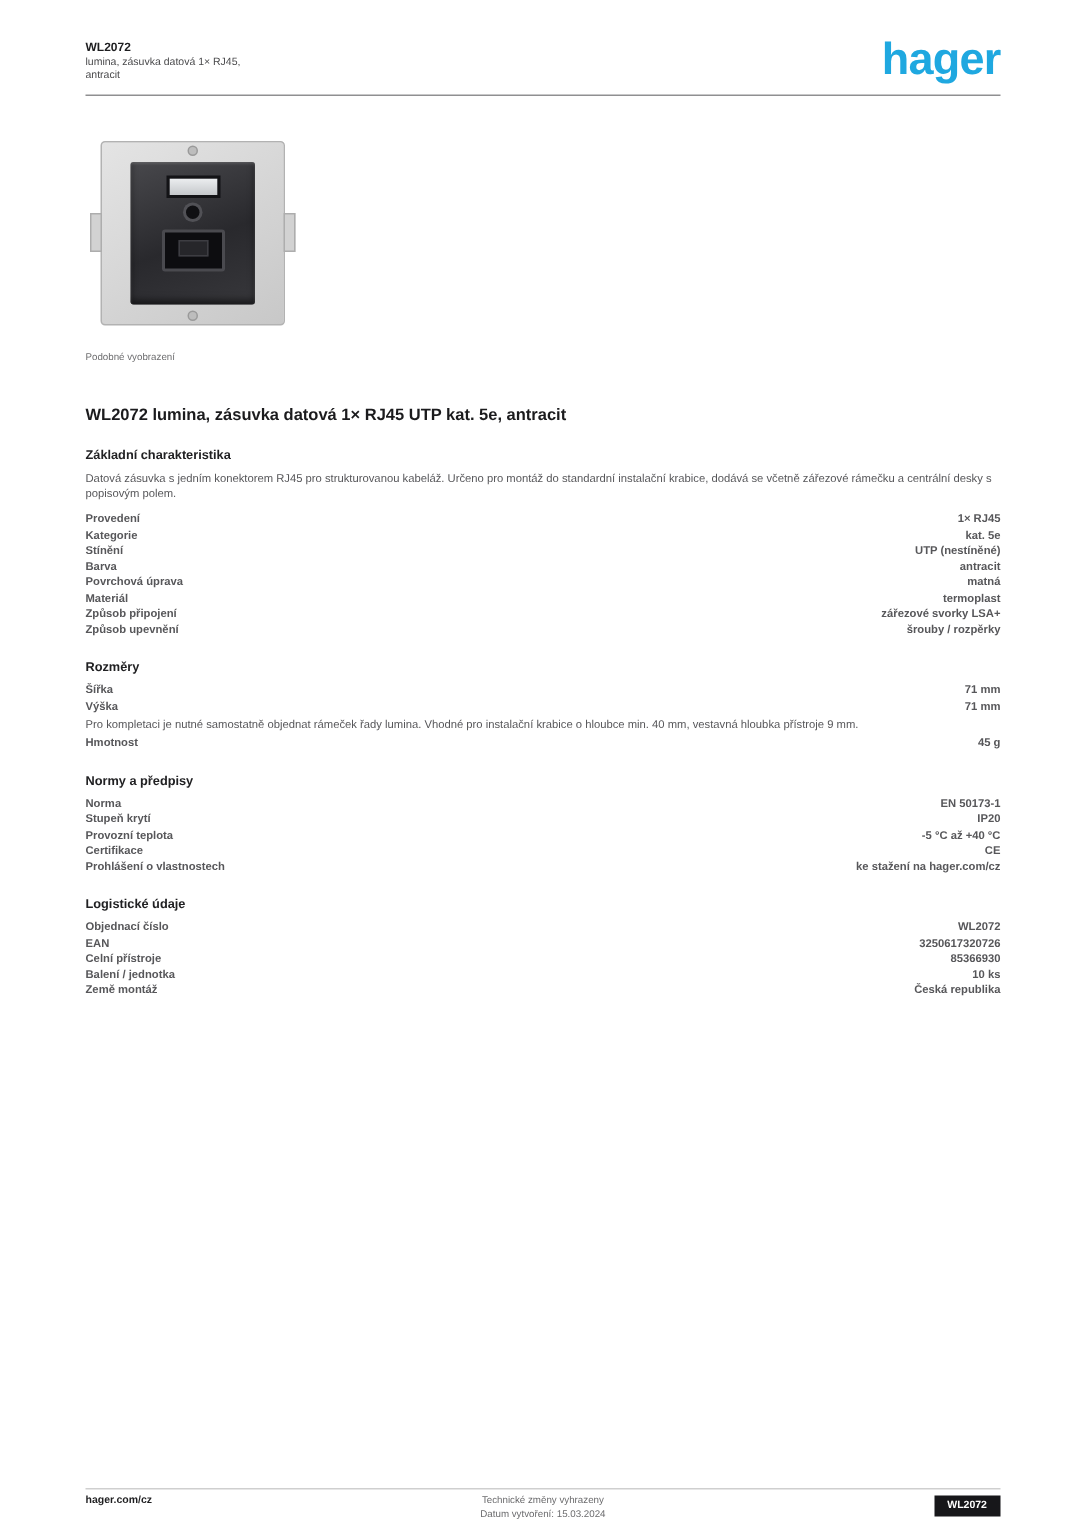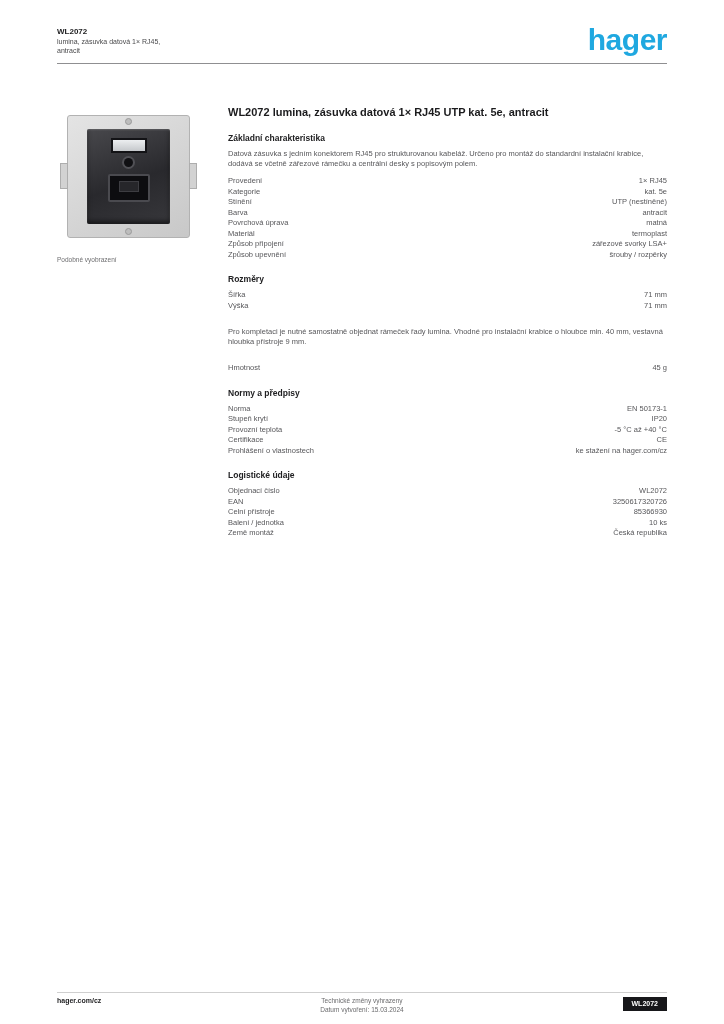--- a/index.html
+++ b/index.html
@@ -13,21 +13,21 @@
 
   
   .header { position:absolute; left:57px; right:57px; top:26px;
             display:flex; justify-content:space-between; align-items:flex-start; }
   .hdr-line1 { font-size:8px; font-weight:bold; color:#1d1d1f; line-height:11px; }
   .hdr-line2 { font-size:7px; color:#4a4a4c; line-height:9px; width:120px; }
   .logo { font-size:30px; font-weight:bold; letter-spacing:-0.5px; line-height:26px; margin-top:1px; }
   .header-rule { position:absolute; left:57px; right:57px; top:63px; border-top:1px solid #8f8f91; }
 
   
-  .main { position:absolute; left:57px; right:57px; top:105px; display:flex; gap:28px; }
+  .main { position:absolute; left:57px; right:57px; top:84px; display:flex; gap:28px;flex-direction:column; }
   .left-col { width:143px; flex:none; }
   .right-col { flex:1; min-width:0; }
 
   
   .device { width:143px; height:143px; position:relative; background:#fff; }
   .mount { position:absolute; left:10px; top:10px; right:10px; bottom:10px;
            background:linear-gradient(145deg,#e4e4e4,#c8c8c8);
            border:1px solid #b2b2b2; border-radius:3px; }
   .tab { position:absolute; background:#d2d2d2; border:1px solid #adadad; }
   .tab-left  { left:3px;  top:58px; width:8px; height:26px; }
@@ -48,23 +48,23 @@
   .rj45::after { content:""; position:absolute; left:9px; right:9px; top:5px; bottom:8px;
                  background:#26262a; border:1px solid #3d3d42; }
   .img-caption { margin-top:8px; font-size:6.5px; color:#6e6e70; }
 
   
   .title { font-size:11px; font-weight:bold; color:#1b1b1d; margin:1px 0 14px; line-height:13px; }
   .sec-heading { font-size:8.5px; font-weight:bold; color:#212123; margin:14px 0 6px; }
   .spec-section:first-child .sec-heading { margin-top:0; }
   .sec-paragraph { font-size:7.5px; color:#57575a; line-height:10px; margin:0 0 7px; }
   .row { display:flex; justify-content:space-between; gap:14px;
-         font-size:7.5px; color:#57575a; line-height:10.5px; }
+         font-size:7.5px; color:#57575a; line-height:10.5px;font-weight:bold; }
   .row .value { text-align:right; white-space:nowrap; }
-  .note { font-size:7.5px; color:#57575a; line-height:10px; margin:16px 0; }
+  .note { font-size:7.5px; color:#57575a; line-height:10px; margin:2px 0; }
 
   
   .footer { position:absolute; left:57px; right:57px; top:992px;
             display:flex; justify-content:space-between; align-items:flex-start;
             border-top:1px solid #cfcfcf; padding-top:4px; }
   .f-left { font-size:7px; font-weight:bold; color:#1e1e20; }
   .f-center { font-size:6.5px; color:#6b6b6d; text-align:center; line-height:8.5px; }
   .f-right { background:#17171a; color:#ffffff; font-size:7px; font-weight:bold;
              padding:3px 9px; line-height:8px; }
 </style>

